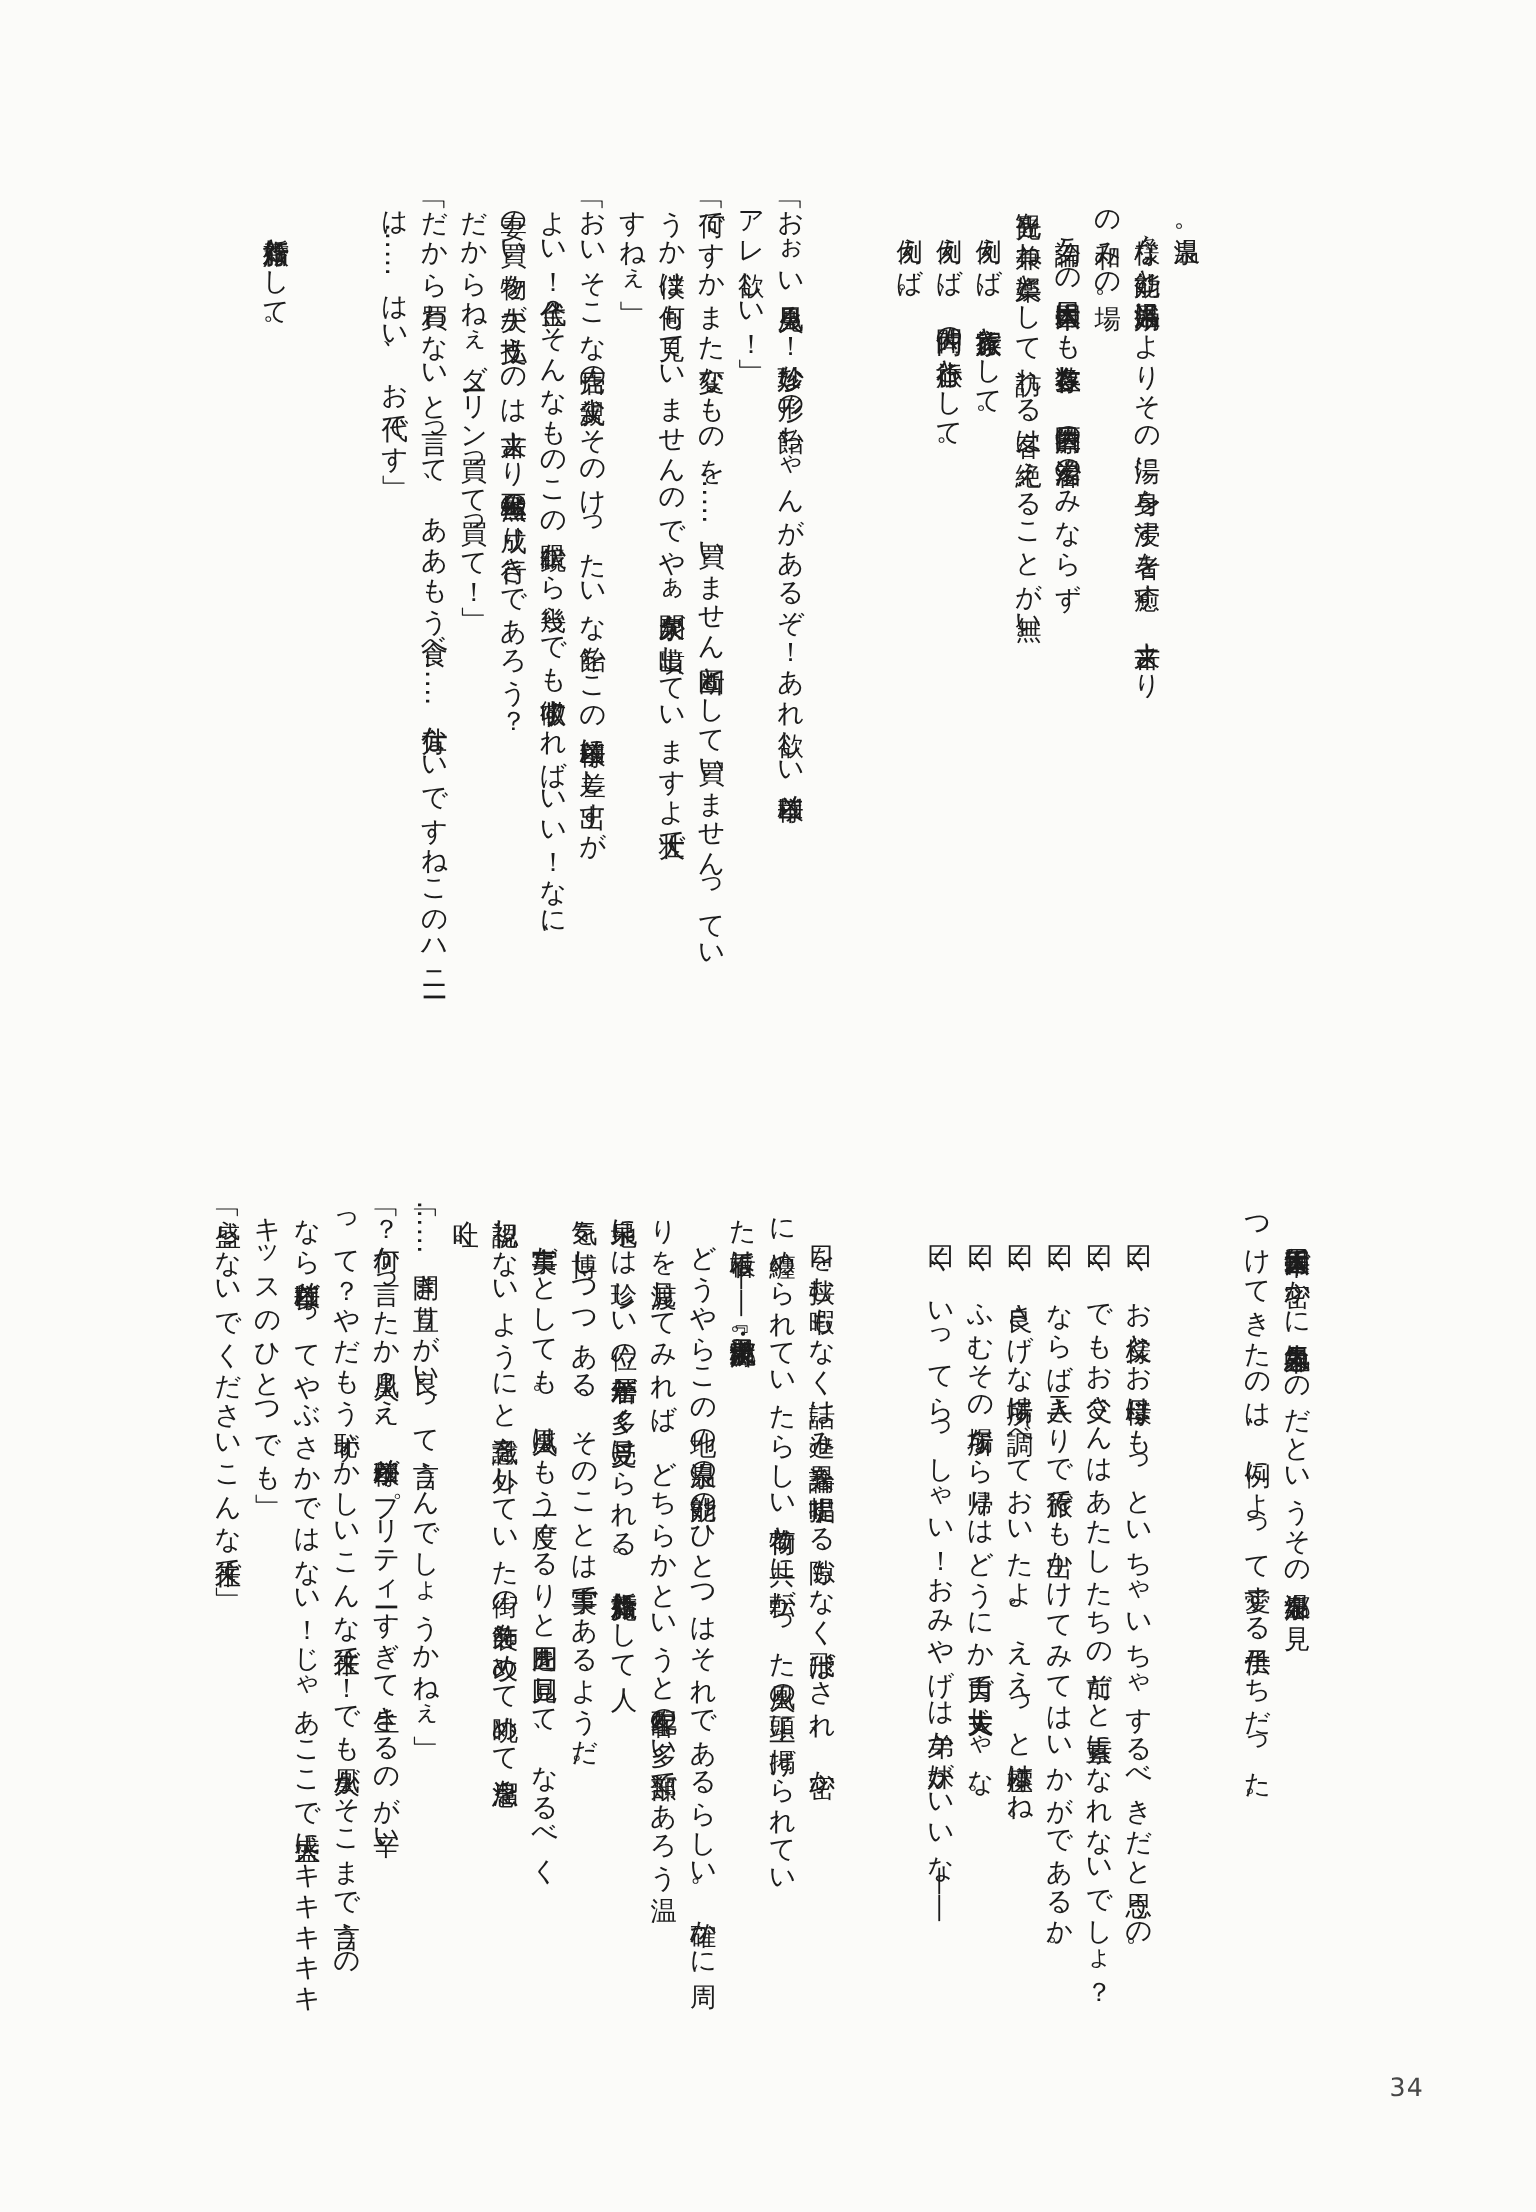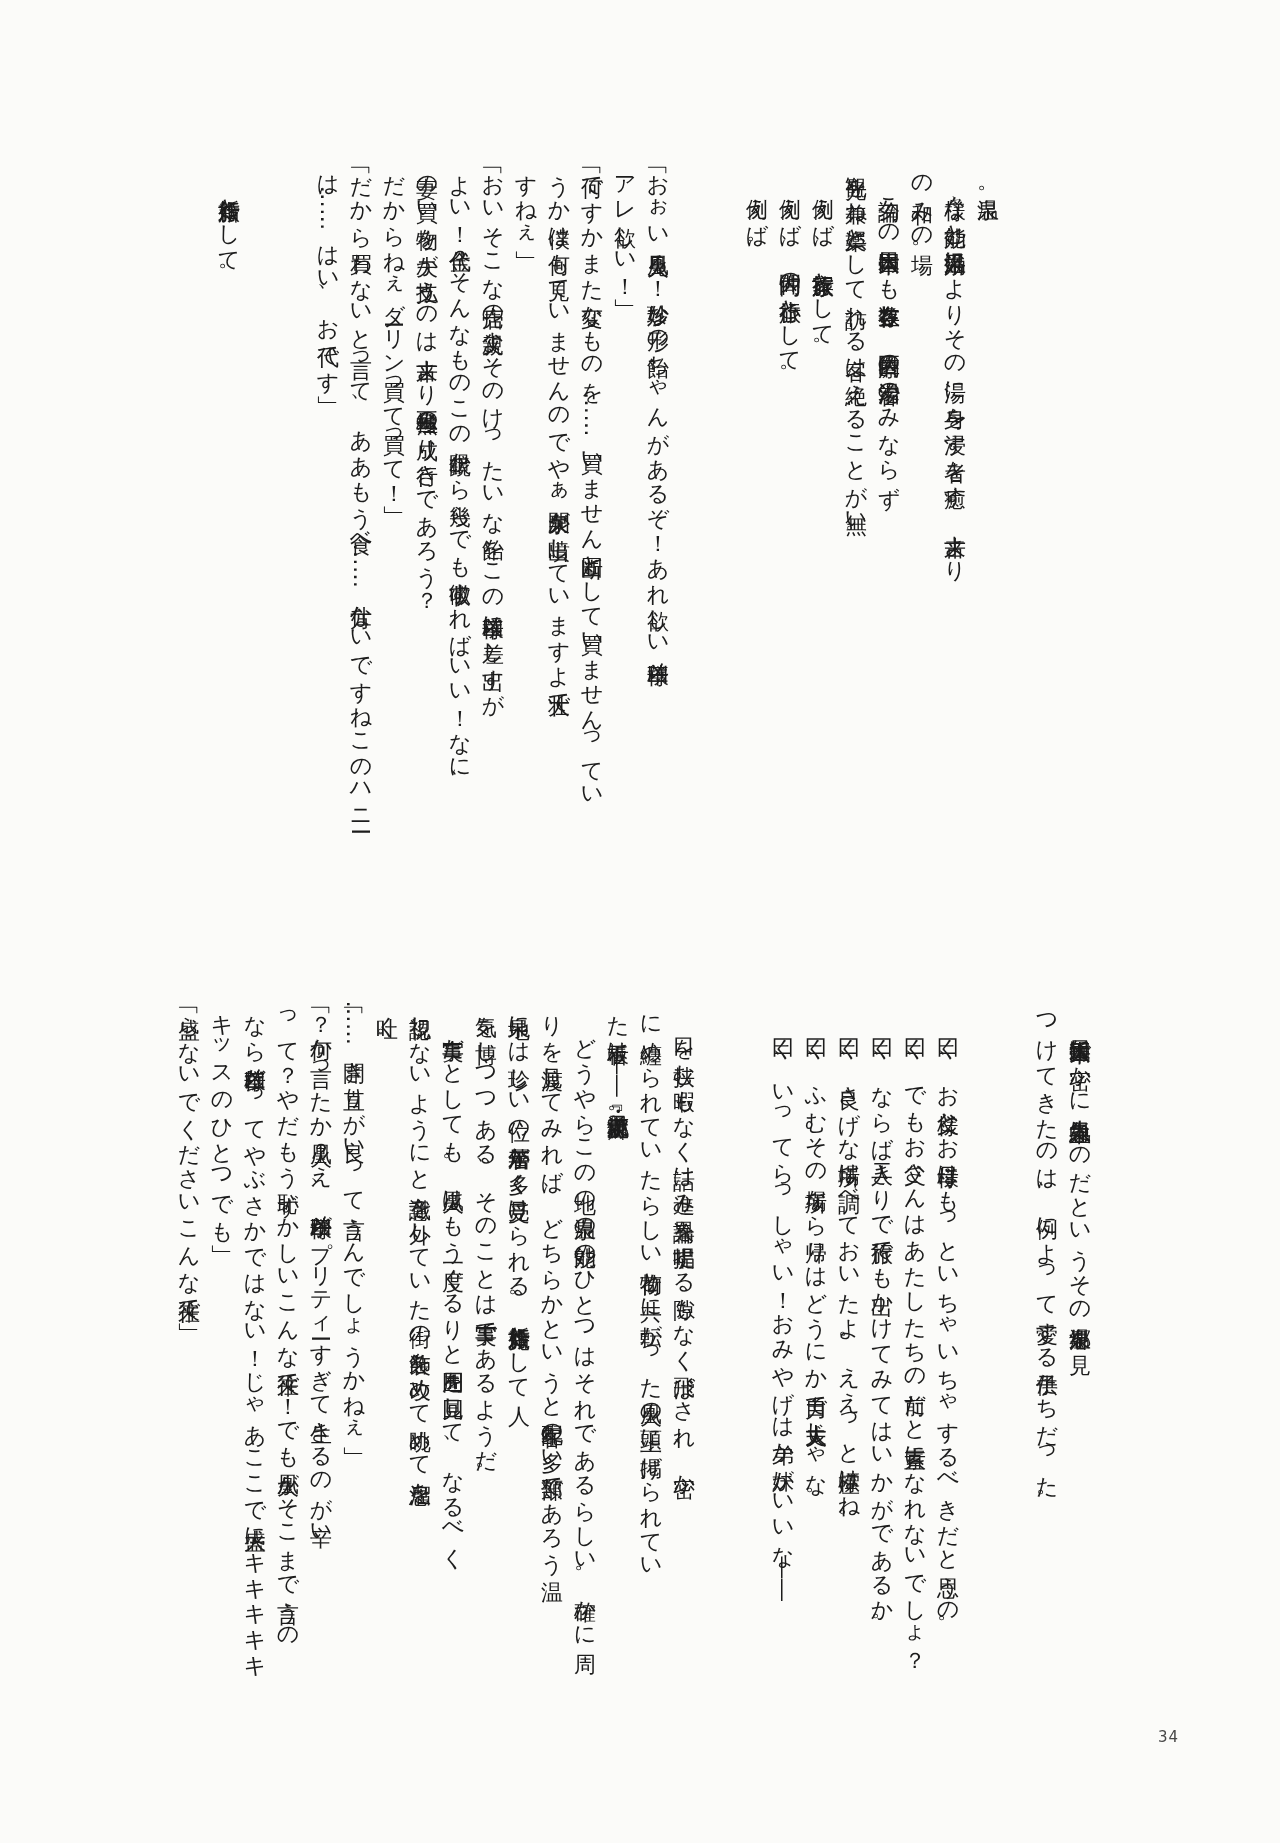--- a/index.html
+++ b/index.html
@@ -45,21 +45,21 @@
   }
   #bottom-block {
     top: 1000px;
     right: 183px;
     height: 715px;
   }
   .page-number {
     position: absolute;
     top: 1728px;
     left: 1158px;
-    font-size: 15px;
+    font-size: 21px;
     color: #474747;
     letter-spacing: 1px;
   }
 </style>
 </head>
 <body>
 
 <div class="page">
 
   <section id="top-block" class="tblock">

